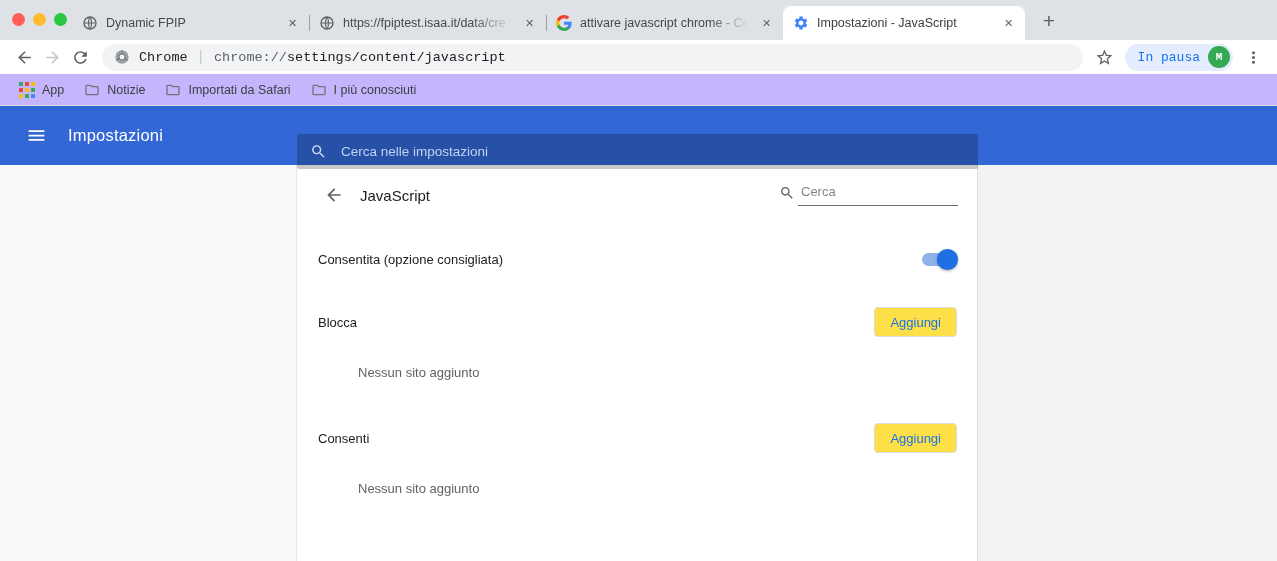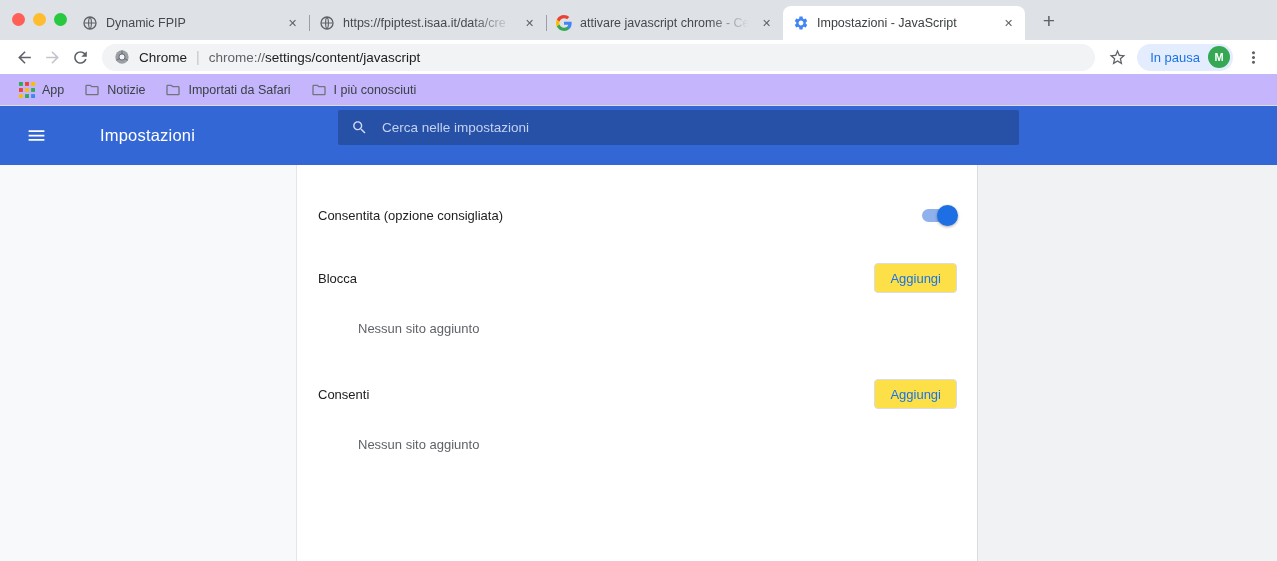--- a/index.html
+++ b/index.html
@@ -19,21 +19,21 @@
   .favicon { width:16px; height:16px; margin-right:8px; flex:none; }
   .favicon svg { width:16px; height:16px; display:block; }
   .tab-title { font-size:12.5px; flex:1; white-space:nowrap; overflow:hidden; }
   .tab-title.fade { -webkit-mask-image:linear-gradient(90deg,#000 75%,transparent 98%); mask-image:linear-gradient(90deg,#000 75%,transparent 98%); }
   .tab-close { width:17px; height:17px; border-radius:50%; margin-left:6px; flex:none;
                display:flex; align-items:center; justify-content:center; font-size:11px; color:#5f6368; cursor:pointer; }
   .newtab { width:28px; height:28px; margin:0 0 5px 10px; border-radius:50%; display:flex; align-items:center; justify-content:center;
             font-size:21px; font-weight:300; color:#5f6368; cursor:pointer; }
 
   
-  .toolbar { height:34px; background:#fff; display:flex; align-items:center; padding:0 10px; flex:none; }
+  .toolbar { height:34px; background:#fff; display:flex; align-items:center; padding:0 10px; flex:none;font-family:Liberation Mono, monospace; }
   .tool-icon { width:28px; height:28px; border-radius:50%; display:flex; align-items:center; justify-content:center; cursor:pointer; flex:none; }
   .tool-icon svg { width:19px; height:19px; fill:#5f6368; }
   .tool-icon.disabled svg { fill:#c1c5cb; }
   .omnibox { flex:1; height:27px; background:#f1f3f4; border-radius:14px; display:flex; align-items:center;
              padding:0 12px; margin:0 8px; font-size:13.5px; cursor:text; }
   .omnibox .chrome-logo { width:16px; height:16px; margin-right:9px; flex:none; }
   .omnibox .site { color:#202124; }
   .omnibox .vsep { color:#c4c7cb; margin:0 9px; font-size:14px; }
   .omnibox .scheme { color:#5f6368; }
   .omnibox .path { color:#202124; }
@@ -43,26 +43,26 @@
   .avatar { width:22px; height:22px; border-radius:50%; background:#34a853; color:#fff; font-size:11px; font-weight:bold;
             display:flex; align-items:center; justify-content:center; }
 
   
   .bookmarks { height:32px; background:#c4b5fd; border-bottom:1px solid #dadce0; display:flex; align-items:center;
                padding:0 10px; gap:2px; flex:none; }
   .bm { display:flex; align-items:center; gap:7px; padding:4px 9px; border-radius:4px; font-size:12.5px; color:#3c4043; cursor:pointer; }
   .bm svg { width:16px; height:16px; display:block; }
 
   
-  .mheader { height:59px; background:#3367d6; position:relative; display:flex; align-items:center; color:#fff; flex:none;gap:32px; }
+  .mheader { height:59px; background:#3367d6; position:relative; display:flex; align-items:center; color:#fff; flex:none; }
   .hamburger { width:36px; height:36px; margin-left:18px; display:flex; align-items:center; justify-content:center; cursor:pointer; }
   .hamburger svg { width:21px; height:21px; fill:#fff; }
   .mtitle { font-size:16.5px; font-weight:500; margin-left:14px; letter-spacing:.2px; }
-  .hsearch { position:absolute; left:297px; top:4px; width:681px; height:35px; background:rgba(0,0,0,.22);
-             border-radius:2px; display:flex; align-items:center; padding:0 13px; gap:14px; cursor:text;margin-left:41px; }
+  .hsearch { position:absolute; left:297px; top:28px; width:681px; height:35px; background:rgba(0,0,0,.22);
+             border-radius:2px; display:flex; align-items:center; padding:0 13px; gap:14px; cursor:text; }
   .hsearch svg { width:17px; height:17px; fill:#cdd9f5; flex:none; }
   .hsearch .ph { color:#c4d2f1; font-size:13.5px; }
 
   
   .bodyrow { flex:1; display:flex; min-height:0; }
   .leftpanel { width:297px; background:#f8f9fa; border-right:1px solid #e4e6e9; flex:none; }
   .card { width:681px; background:#fff; border-right:1px solid #dadce0; flex:none; }
   .rightpanel { flex:1; background:#f1f2f4; }
 
   .card-header { display:flex; align-items:center; padding:16px 19px 0 26px; height:44px; }
@@ -238,20 +238,34 @@
           <path d="M15.5 14h-.79l-.28-.27C15.41 12.59 16 11.11 16 9.5 16 5.91 13.09 3 9.5 3S3 5.91 3 9.5 5.91 16 9.5 16c1.61 0 3.09-.59 4.23-1.57l.27.28v.79l5 4.99L20.49 19l-4.99-5zm-6 0C7.01 14 5 11.99 5 9.5S7.01 5 9.5 5 14 7.01 14 9.5 11.99 14 9.5 14z"></path>
         </svg>
       <span class="ph">Cerca nelle impostazioni</span>
     </div>
   </div>
 
   <div class="bodyrow">
     <div class="leftpanel"></div>
 
     <div class="card">
+      <div class="card-header">
+        <div class="back-btn">
+          <svg viewBox="0 0 24 24">
+              <path d="M20 11H7.83l5.59-5.59L12 4l-8 8 8 8 1.41-1.41L7.83 13H20v-2z"></path>
+            </svg>
+        </div>
+        <div class="page-title">JavaScript</div>
+        <div class="card-search">
+          <svg viewBox="0 0 24 24">
+              <path d="M15.5 14h-.79l-.28-.27C15.41 12.59 16 11.11 16 9.5 16 5.91 13.09 3 9.5 3S3 5.91 3 9.5 5.91 16 9.5 16c1.61 0 3.09-.59 4.23-1.57l.27.28v.79l5 4.99L20.49 19l-4.99-5zm-6 0C7.01 14 5 11.99 5 9.5S7.01 5 9.5 5 14 7.01 14 9.5 11.99 14 9.5 14z"></path>
+            </svg>
+          <span class="inputline">Cerca</span>
+        </div>
+      </div>
 
       <div class="toggle-row">
         <span class="row-label">Consentita (opzione consigliata)</span>
         <div class="toggle">
             <div class="knob"></div>
           </div>
       </div>
 
       <div class="section-row">
         <span class="section-title">Blocca</span>

